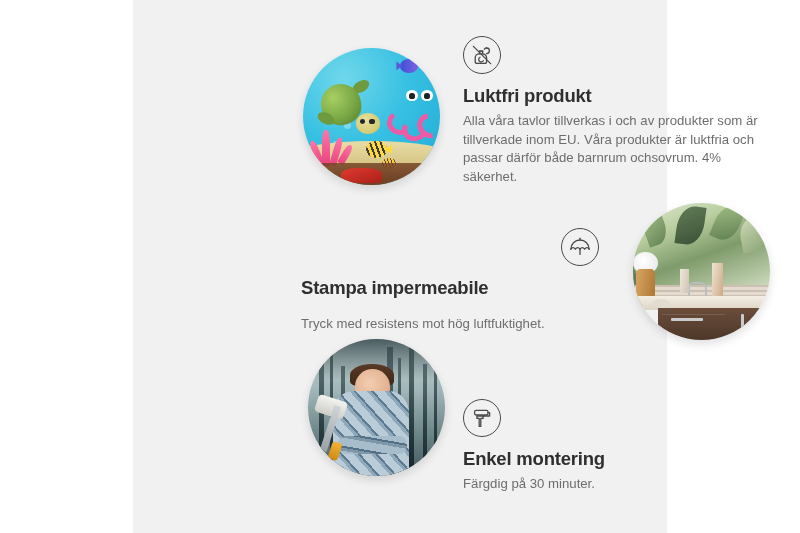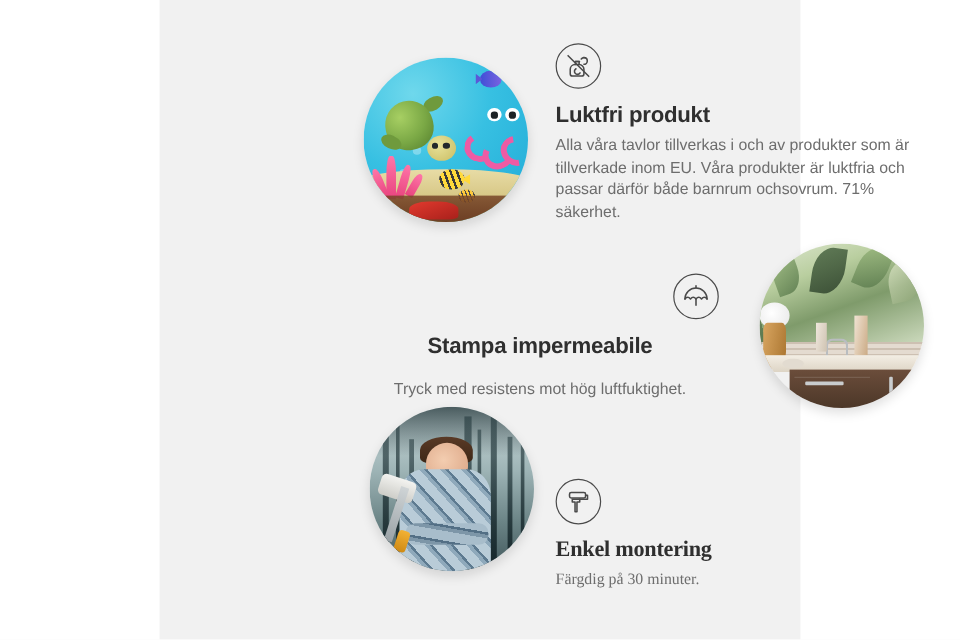--- a/index.html
+++ b/index.html
@@ -316,26 +316,26 @@
     font-size: 13.2px;
     line-height: 1.42;
     margin-top: 5px;
   }
 
   
   #feature-odour { left: 330px; top: 36px; width: 300px; text-align: left; }
   #feature-odour .f-icon { margin-left: 0; }
 
   
-  #feature-water { left: 168px; top: 228px; width: 298px; text-align: center; }
+  #feature-water { left: 168px; top: 228px; width: 298px; text-align: left; }
   #feature-water .f-icon { margin-left: auto; }
   #feature-water .f-body { margin-top: 16px; }
 
   
-  #feature-mount { left: 330px; top: 399px; width: 290px; text-align: left; font-family: Liberation Serif, serif; }
+  #feature-mount { left: 330px; top: 399px; width: 290px; text-align: left; }
 </style>
 </head>
 <body>
 
 <div id="stage">
 
   <div id="panel">
 
     <div class="disc" id="disc-ocean">
       <div class="inner">
@@ -427,21 +427,21 @@
           <path d="M7.2 20.4h7.4c1.1 0 2-0.9 2-2v-3.6c0-2.2-1.8-4-4-4h-3.4c-2.2 0-4 1.8-4 4v3.6c0 1.1 0.9 2 2 2z"></path>
           <path d="M9.6 10.8V8.2h3v2.6"></path>
           <path d="M9.3 8.2h3.6"></path>
           <path d="M16.6 10.6c1.5 0 2.8-1.2 2.8-2.8s-1.2-2.8-2.8-2.8"></path>
           <path d="M16.6 5.0c-0.9 0-1.7 0.5-2.2 1.2"></path>
           <path d="M10.0 14.3a2.5 2.5 0 1 0 3.4 3.4"></path>
           <path d="M3.4 3.4l17.2 17.2"></path>
         </svg>
       </div>
       <div class="f-title">Luktfri produkt</div>
-      <div class="f-body">Alla våra tavlor tillverkas i och av produkter som är tillverkade inom EU. Våra produkter är luktfria och passar därför både barnrum ochsovrum. 71% säkerhet.</div>
+      <div class="f-body">Alla våra tavlor tillverkas i och av produkter som är tillverkade inom EU. Våra produkter är luktfria och passar därför både barnrum ochsovrum. 4% säkerhet.</div>
     </div>
 
     <div class="feature" id="feature-water">
       <div class="f-icon">
         <svg width="24" height="24" viewBox="0 0 24 24" fill="none" stroke="#4a4a4a" stroke-width="1.3" stroke-linecap="round" stroke-linejoin="round">
           <path d="M2.8 14.2c0-5.1 4.1-9.2 9.2-9.2s9.2 4.1 9.2 9.2"></path>
           <path d="M2.8 14.2c1.5-2.0 3.1-2.0 4.6 0 1.5-2.0 3.1-2.0 4.6 0 1.5-2.0 3.1-2.0 4.6 0 1.5-2.0 3.1-2.0 4.6 0"></path>
           <path d="M12 14.2v5.2"></path>
           <path d="M12 5.0V3.2"></path>
         </svg>

